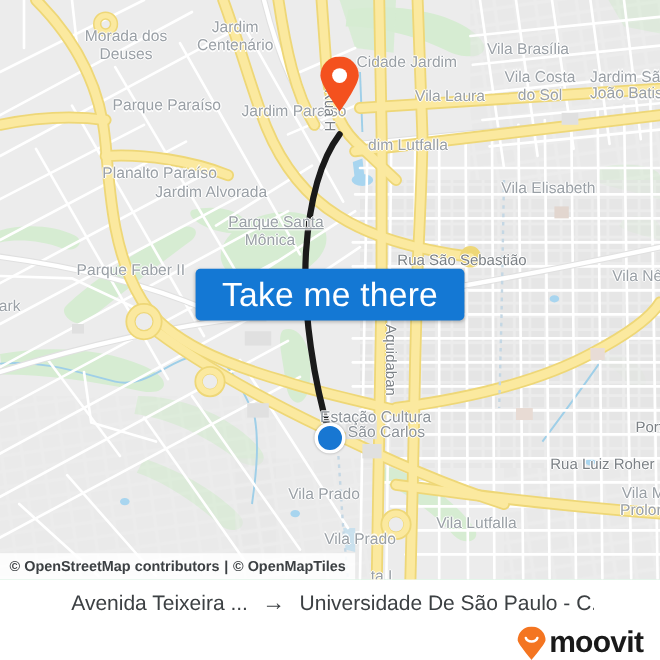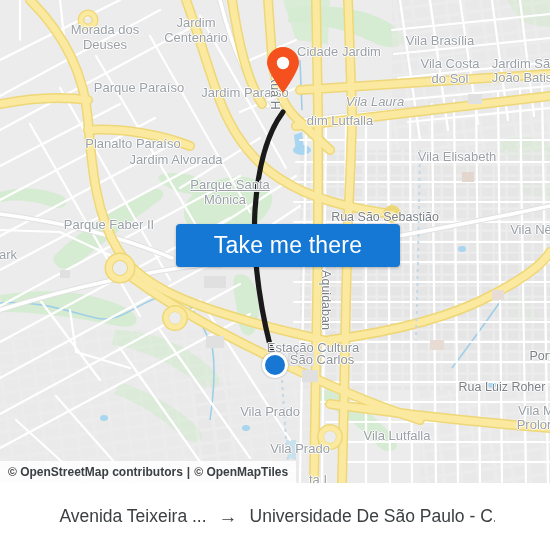--- a/index.html
+++ b/index.html
@@ -99,29 +99,28 @@
     position: absolute;
     left: 163px;
     top: 224px;
     width: 224px;
     height: 43px;
     background: #1478d4;
     border: none;
     border-radius: 4px;
     color: #ffffff;
     font-family: "Liberation Sans", sans-serif;
-    font-size: 23px;
+    font-size: 28px;
     letter-spacing: .2px;
     cursor: pointer;
     box-shadow: 0 1px 3px rgba(0,0,0,.25);
     display: flex;
     align-items: center;
     justify-content: center;
     padding: 0;
-    margin-left: 13px;
   }
 
   
   #attribution {
     position: absolute;
     left: 0;
     bottom: 0;
     height: 22px;
     display: flex;
     align-items: center;
@@ -423,21 +422,21 @@
         <div class="map-label neigh" style="left: 196px; top: 15px; transform: translate(-50%, 0px);">Jardim
 Centenário</div>
         <div class="map-label neigh" style="left: 339px; top: 44px; transform: translate(-50%, 0px);">Cidade Jardim</div>
         <div class="map-label neigh" style="left: 440px; top: 33px; transform: translate(-50%, 0px);">Vila Brasília</div>
         <div class="map-label neigh" style="left: 450px; top: 56px; transform: translate(-50%, 0px);">Vila Costa
 do Sol</div>
         <div class="map-label neigh" style="left: 521px; top: 56px; transform: translate(-50%, 0px);">Jardim Sã</div>
         <div class="map-label neigh" style="left: 522px; top: 70px; transform: translate(-50%, 0px);">João Batis</div>
         <div class="map-label neigh" style="left: 139px; top: 80px; transform: translate(-50%, 0px);">Parque Paraíso</div>
         <div class="map-label neigh" style="left: 245px; top: 85px; transform: translate(-50%, 0px);">Jardim Paraíso</div>
-        <div class="map-label neigh" style="left: 375px; top: 94px; transform: translate(-50%, 0px); font-style: italic;">Vila Laura</div>
+        <div class="map-label neigh" style="left: 375px; top: 72px; transform: translate(-50%, 0px);">Vila Laura</div>
         <div class="map-label neigh" style="left: 340px; top: 113px; transform: translate(-50%, 0px);">dim Lutfalla</div>
         <div class="map-label neigh" style="left: 133px; top: 136px; transform: translate(-50%, 0px);">Planalto Paraíso</div>
         <div class="map-label neigh" style="left: 176px; top: 152px; transform: translate(-50%, 0px);">Jardim Alvorada</div>
         <div class="map-label neigh" style="left: 457px; top: 149px; transform: translate(-50%, 0px);">Vila Elisabeth</div>
         <div class="map-label neigh" style="left: 230px; top: 177px; transform: translate(-50%, 0px); text-decoration: underline;">Parque Santa</div>
         <div class="map-label neigh" style="left: 225px; top: 192px; transform: translate(-50%, 0px);">Mônica</div>
         <div class="map-label neigh" style="left: 109px; top: 217px; transform: translate(-50%, 0px);">Parque Faber II</div>
         <div class="map-label neigh" style="left: 8px; top: 247px; transform: translate(-50%, 0px);">ark</div>
         <div class="map-label neigh" style="left: 531px; top: 222px; transform: translate(-50%, 0px);">Vila Nê</div>
         <div class="map-label neigh" style="left: 270px; top: 404px; transform: translate(-50%, 0px);">Vila Prado</div>
@@ -472,14 +471,21 @@
       <span>© OpenMapTiles</span>
     </div>
   </div>
 
   <div id="bottom-bar">
     <div id="route-summary">
       <span id="origin-name" class="endpoint">Avenida Teixeira ...</span>
       <span id="route-arrow">→</span>
       <span id="dest-name" class="endpoint">Universidade De São Paulo - C...</span>
     </div>
+    <div id="moovit-logo">
+      <svg width="26" height="28" viewBox="0 0 26 28">
+        <path d="M13,28 C13,28 24.6,14.2 24.6,11.6 A11.6,11.6 0 1 0 1.4,11.6 C1.4,14.2 13,28 13,28 Z" fill="#f47521"></path>
+        <path d="M8.2,9.6 C9.4,13.6 16.6,13.6 17.8,9.6" fill="none" stroke="#ffffff" stroke-width="2.1" stroke-linecap="round"></path>
+      </svg>
+      <span id="moovit-wordmark">moovit</span>
+    </div>
   </div>
 </div>
 
 </body></html>

